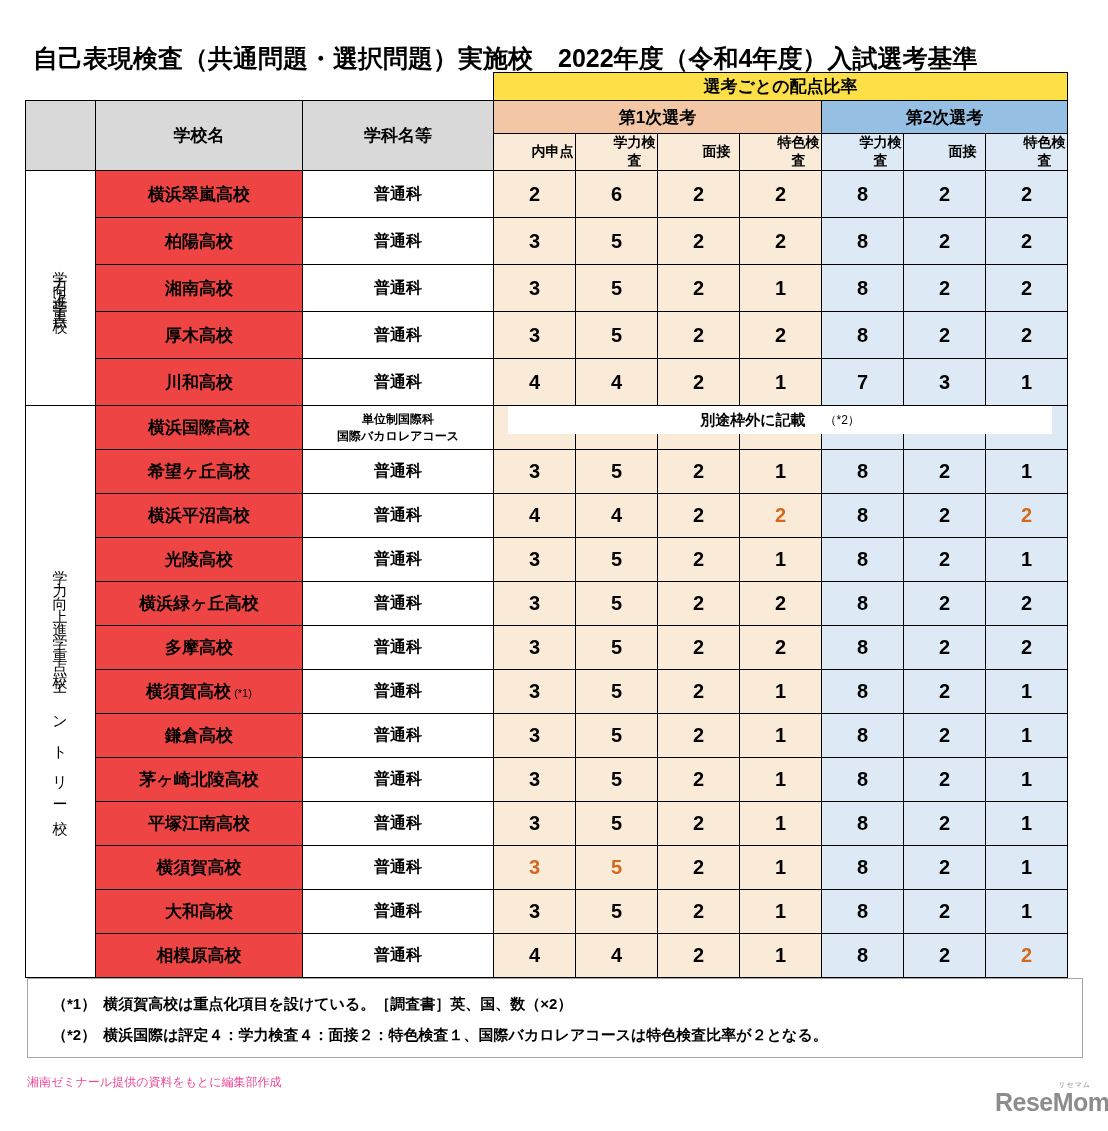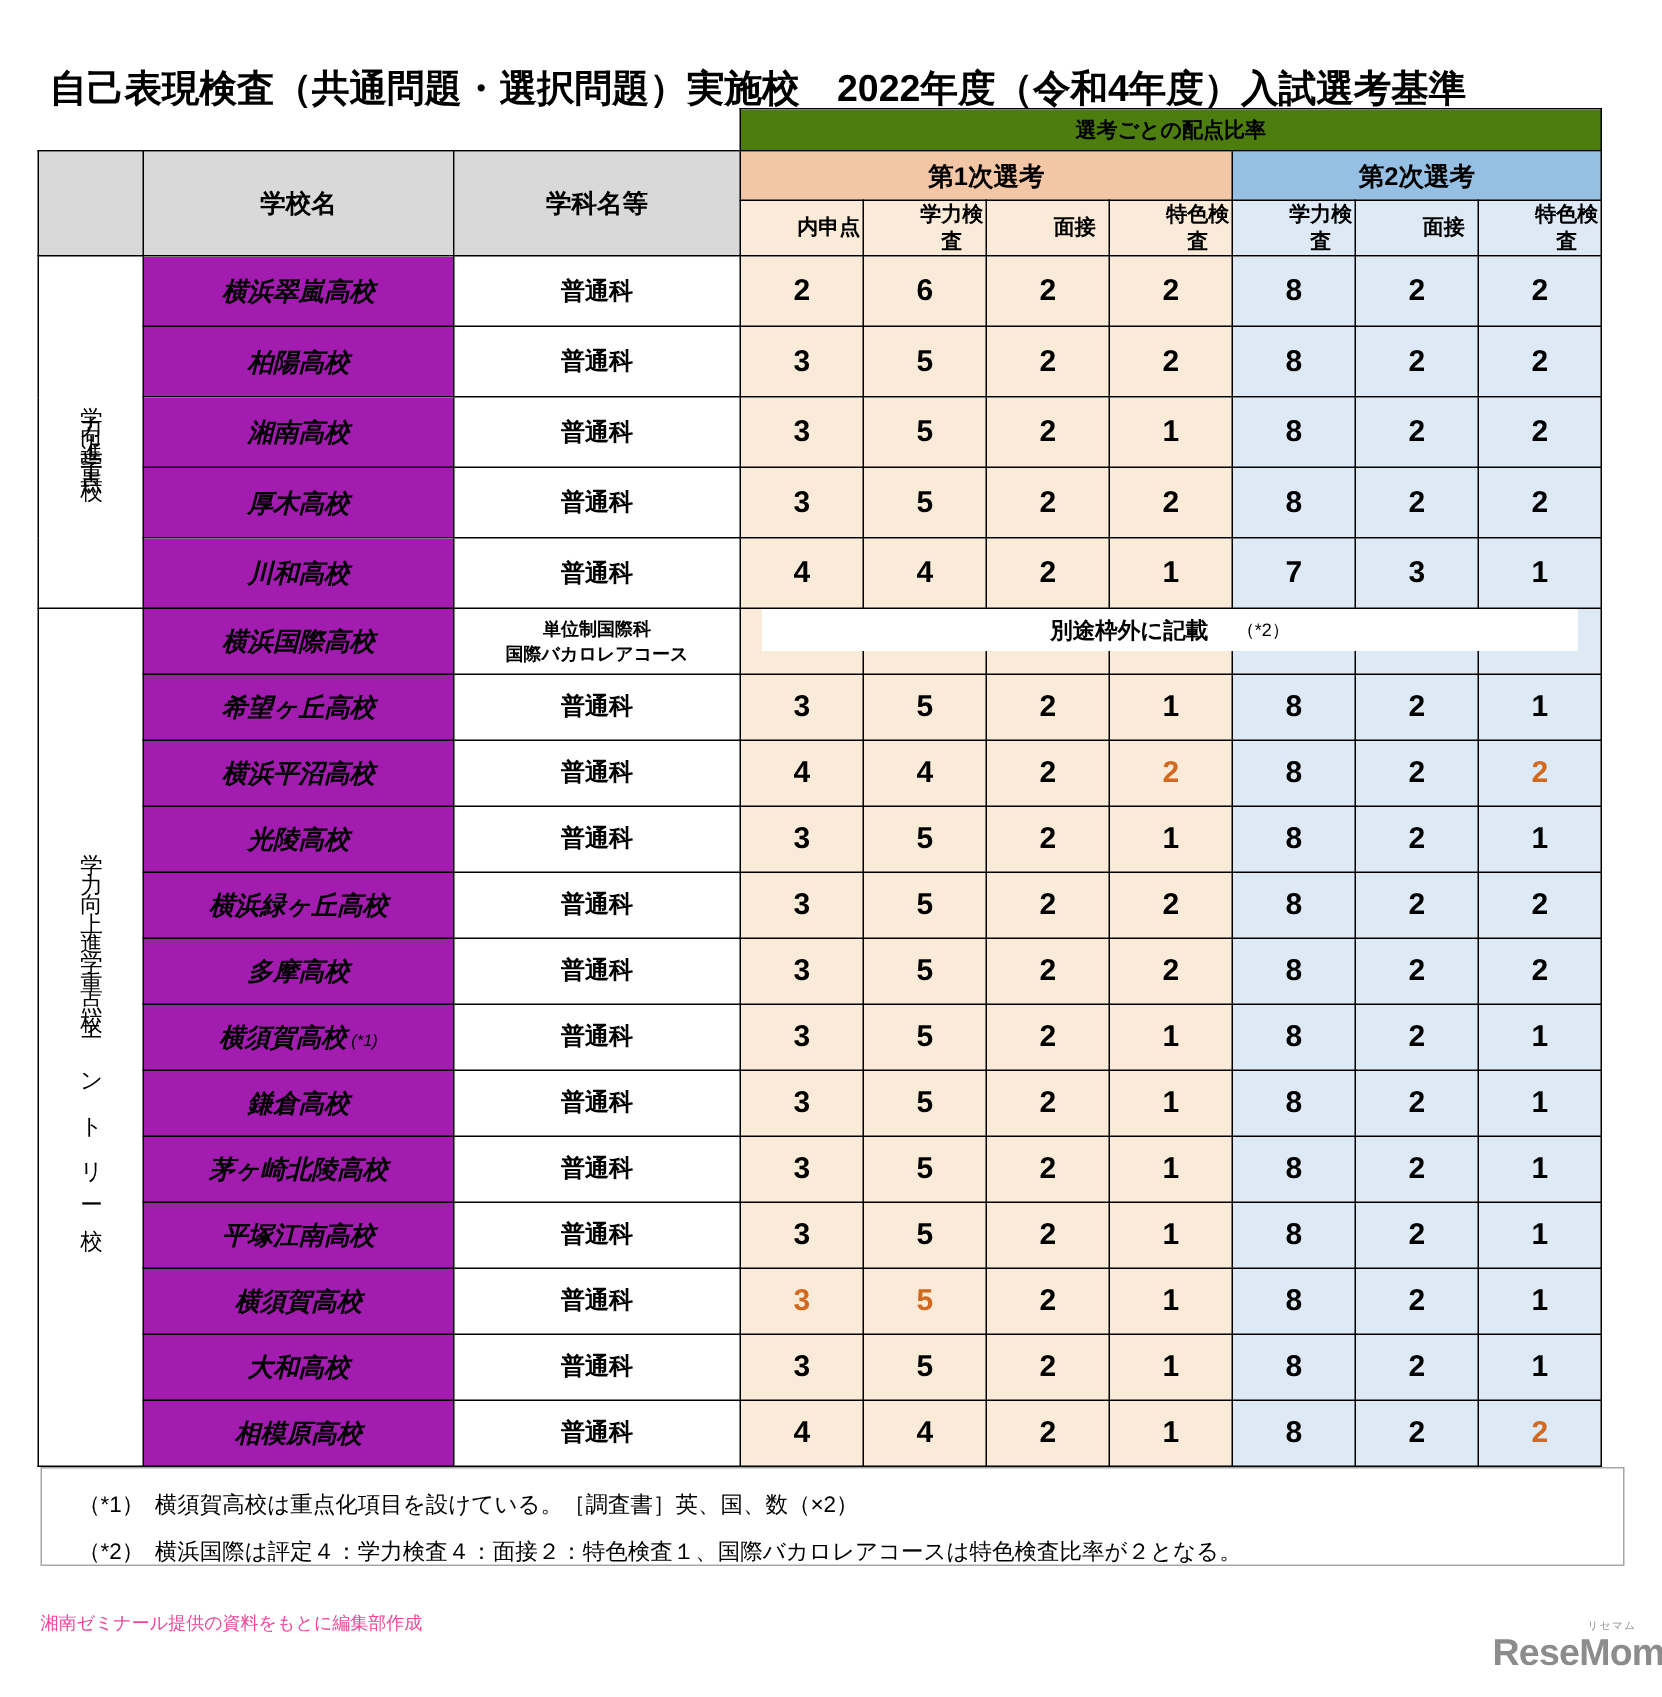--- a/index.html
+++ b/index.html
@@ -14,48 +14,49 @@
   }
   .table-wrap { position:absolute; left:25px; top:72px; width:1045px; }
   table { border-collapse:collapse; table-layout:fixed; width:1042px; }
   td { border:1px solid #000; padding:0; text-align:center; vertical-align:middle; overflow:hidden; }
   tr.rA { height:28px; }
   tr.rB { height:33px; }
   tr.rC { height:30px; }
   tr.r1 { height:47px; }
   tr.r2 { height:44px; }
   .nb { border:none; background:#fff; }
-  .ratio { font-weight:bold; font-size:14px; background:#4d7c0f; }
+  .ratio { font-weight:bold; font-size:17px; background:#fde047; }
   .gray  { background:var(--gray); font-weight:bold; font-size:17px; }
   .band1 { background:var(--band1); font-weight:bold; font-size:17px; }
   .band2 { background:var(--band2); font-weight:bold; font-size:17px; }
   .sub   { font-weight:bold; font-size:14px;padding-left:36px; }
   .oc { background:var(--cell1); }
   .bc { background:var(--cell2); }
-  .school { font-weight:bold; font-size:17px; background:#a21caf; white-space:nowrap;font-style:italic; }
+  .school { font-weight:bold; font-size:17px; background:#ef4444; white-space:nowrap; }
   .school-note { font-size:11px; font-weight:normal; }
   .dept { font-weight:bold; font-size:16px; background:#fff; }
   .dept.small { font-size:12px; line-height:1.35; }
   .num { font-weight:bold; font-size:20px; }
   .num.hl { color:var(--hl); }
   .group-cell { background:#fff; }
   .vtext { display:inline-block; writing-mode:vertical-rl; text-orientation:mixed;
            font-size:15px; font-weight:normal; line-height:1; }
   .v1 { letter-spacing:6px; }
   .v2 { letter-spacing:13px; }
   .banner {
     position:absolute; left:483px; top:334px; width:544px; height:28px;
     background:#fff; z-index:5; display:flex; align-items:center; justify-content:center;
     font-weight:bold; font-size:15px; white-space:nowrap;gap:16px;
   }
   .banner-note { font-size:12px; font-weight:normal; margin-left:3px; }
   .notes-box {
-    position:absolute; left:27px; top:978px; width:1056px; height:66px;
+    position:absolute; left:27px; top:978px; width:1056px; height:80px;
     border:1px solid #a6a6a6; background:#fff; box-sizing:border-box;
     padding:9px 2px 0 24px;
+    font-weight:bold;
   }
   .note-line { font-size:15px; line-height:31px; white-space:nowrap; }
   .note-tag { margin-right:7px; }
   .credit { position:absolute; left:27px; top:1074px; font-size:12px; color:#ec4899; }
   .logo { position:absolute; left:995px; top:1081px; width:106px; text-align:right; }
   .logo-ruby { font-size:7px; color:var(--logo); letter-spacing:1px; padding-right:10px; line-height:8px; }
   .logo-text { font-size:25px; font-weight:bold; color:var(--logo); letter-spacing:-0.5px; line-height:27px; }
 </style>
 </head>
 <body>

